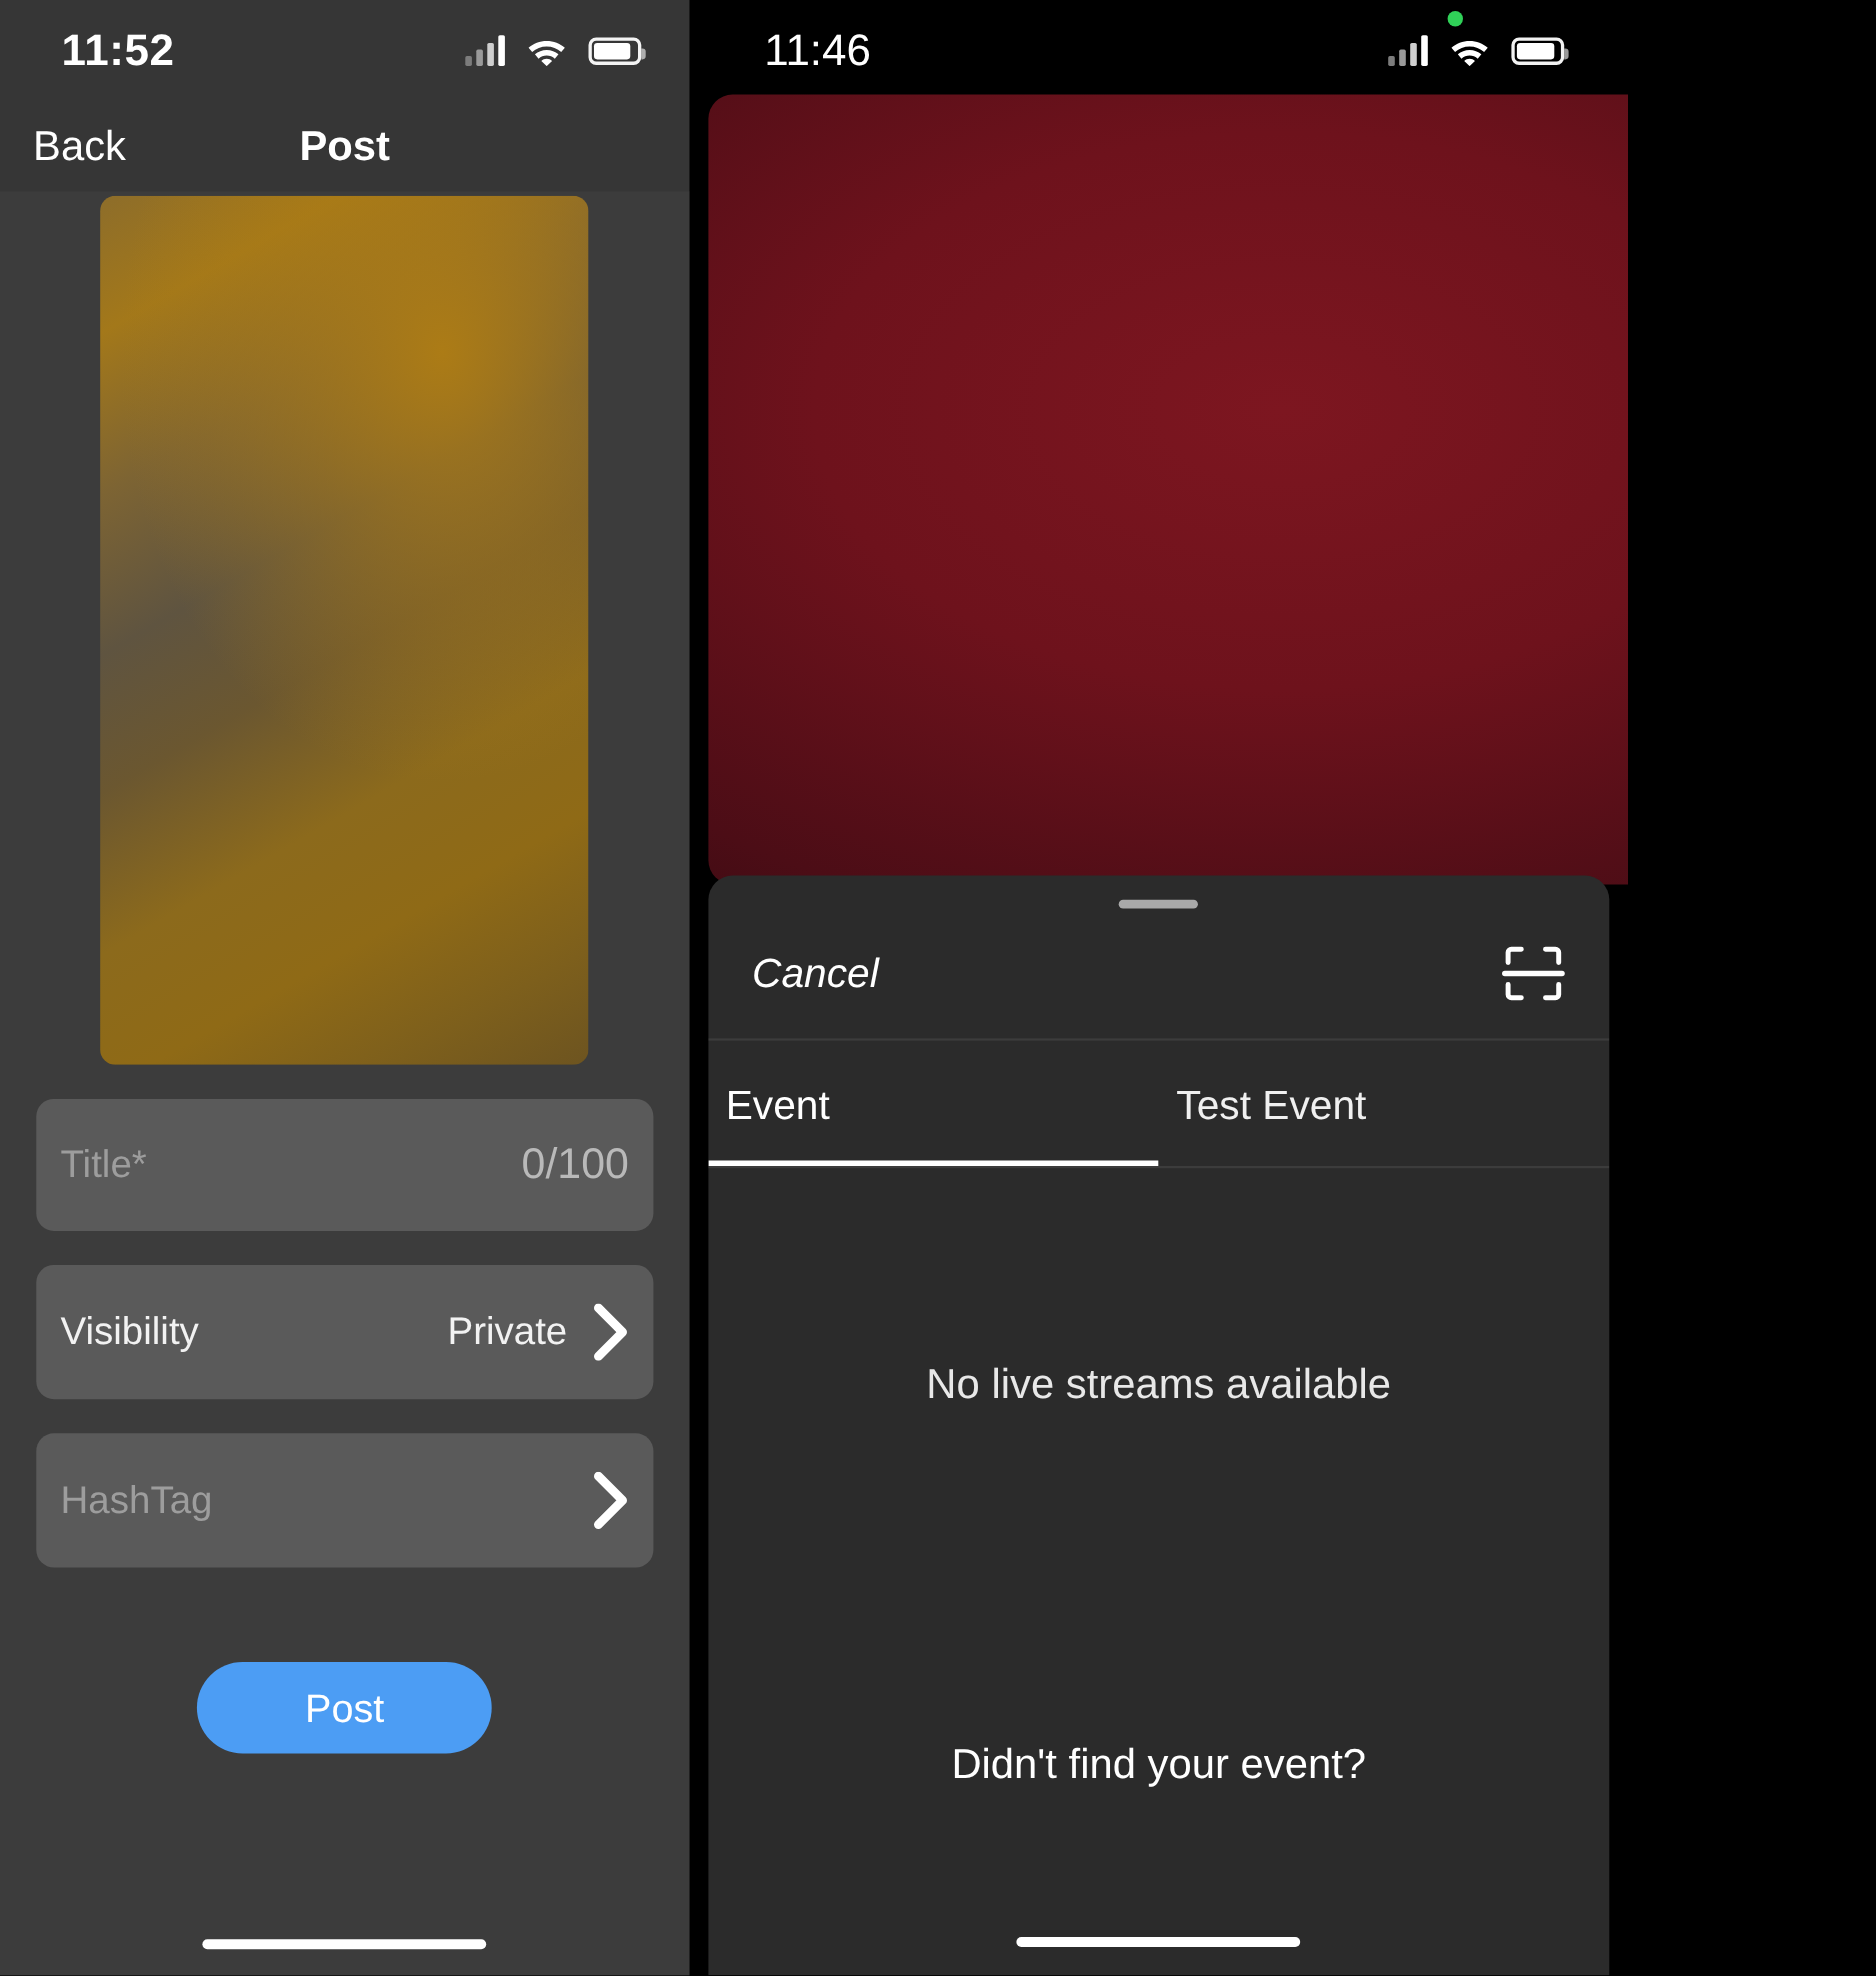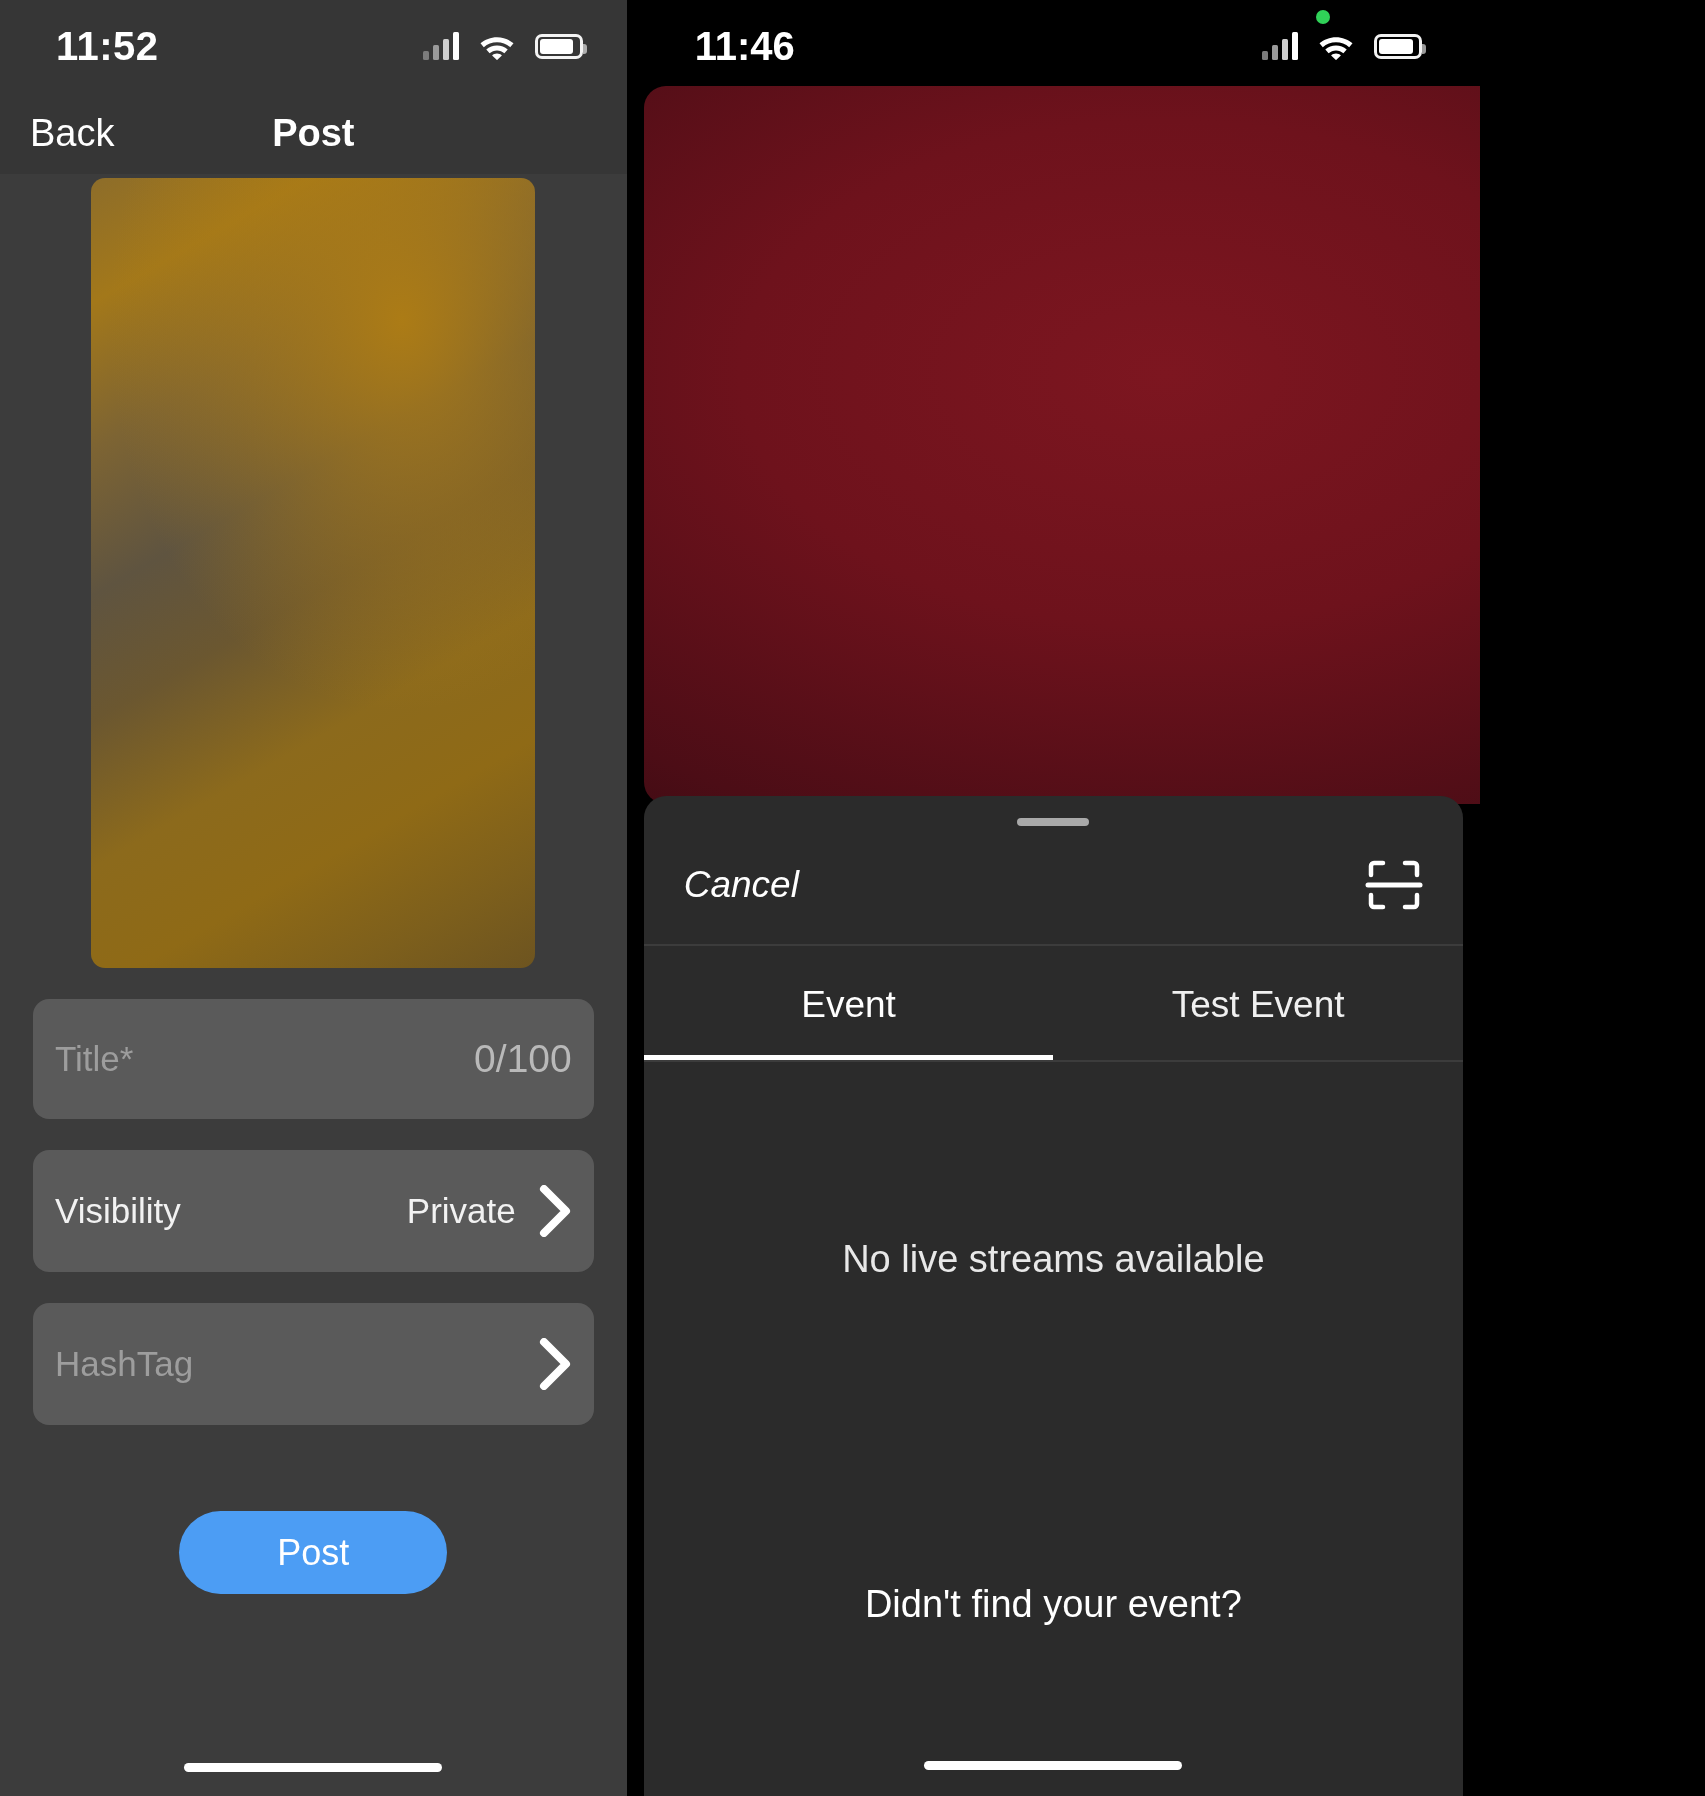--- a/index.html
+++ b/index.html
@@ -127,21 +127,21 @@
     width:983px; height:1796px;
     background:#000;
     overflow:hidden;
   }
   .statusbar-r{
     position:relative;
     height:92px;
     display:flex; align-items:center; justify-content:space-between;
     padding:0 58px 0 68px;
   }
-  .sb-time-r{ font-size:40px; font-weight:700; color:#ffffff; }
+  .sb-time-r{ font-size:40px; font-weight:400; color:#ffffff; }
   .greendot{
     position:absolute; top:10px; right:150px;
     width:14px; height:14px; border-radius:50%;
     background:#30d158;
   }
 
   .video-stage{
     position:absolute; left:17px; top:86px;
     width:949px; height:718px;
     border-radius:22px;
@@ -172,22 +172,22 @@
     display:flex; align-items:center; justify-content:center; gap:14px;
     pointer-events:none;
   }
   .sheet-title span{ font-size:38px; color:#ffffff; }
   .scan-btn{ margin-left:auto; display:flex; align-items:center; }
 
   .sep{ height:2px; background:#3c3c3c; }
 
   .tabs{ display:flex; position:relative; }
   .tab{
-    flex:1; text-align:center;
-    padding:38px 4px 34px;
+    flex:1; 
+    padding:38px 16px 34px;
     font-size:37px; color:#ffffff;
     position:relative;
     cursor:pointer;
   }
   .tab.inactive{ color:#f0f0f0; }
   .tab-underline{
     position:absolute; left:0; bottom:0;
     width:50%; height:5px; background:#ffffff;
   }
   .tabs-baseline{ height:2px; background:#3c3c3c; }

